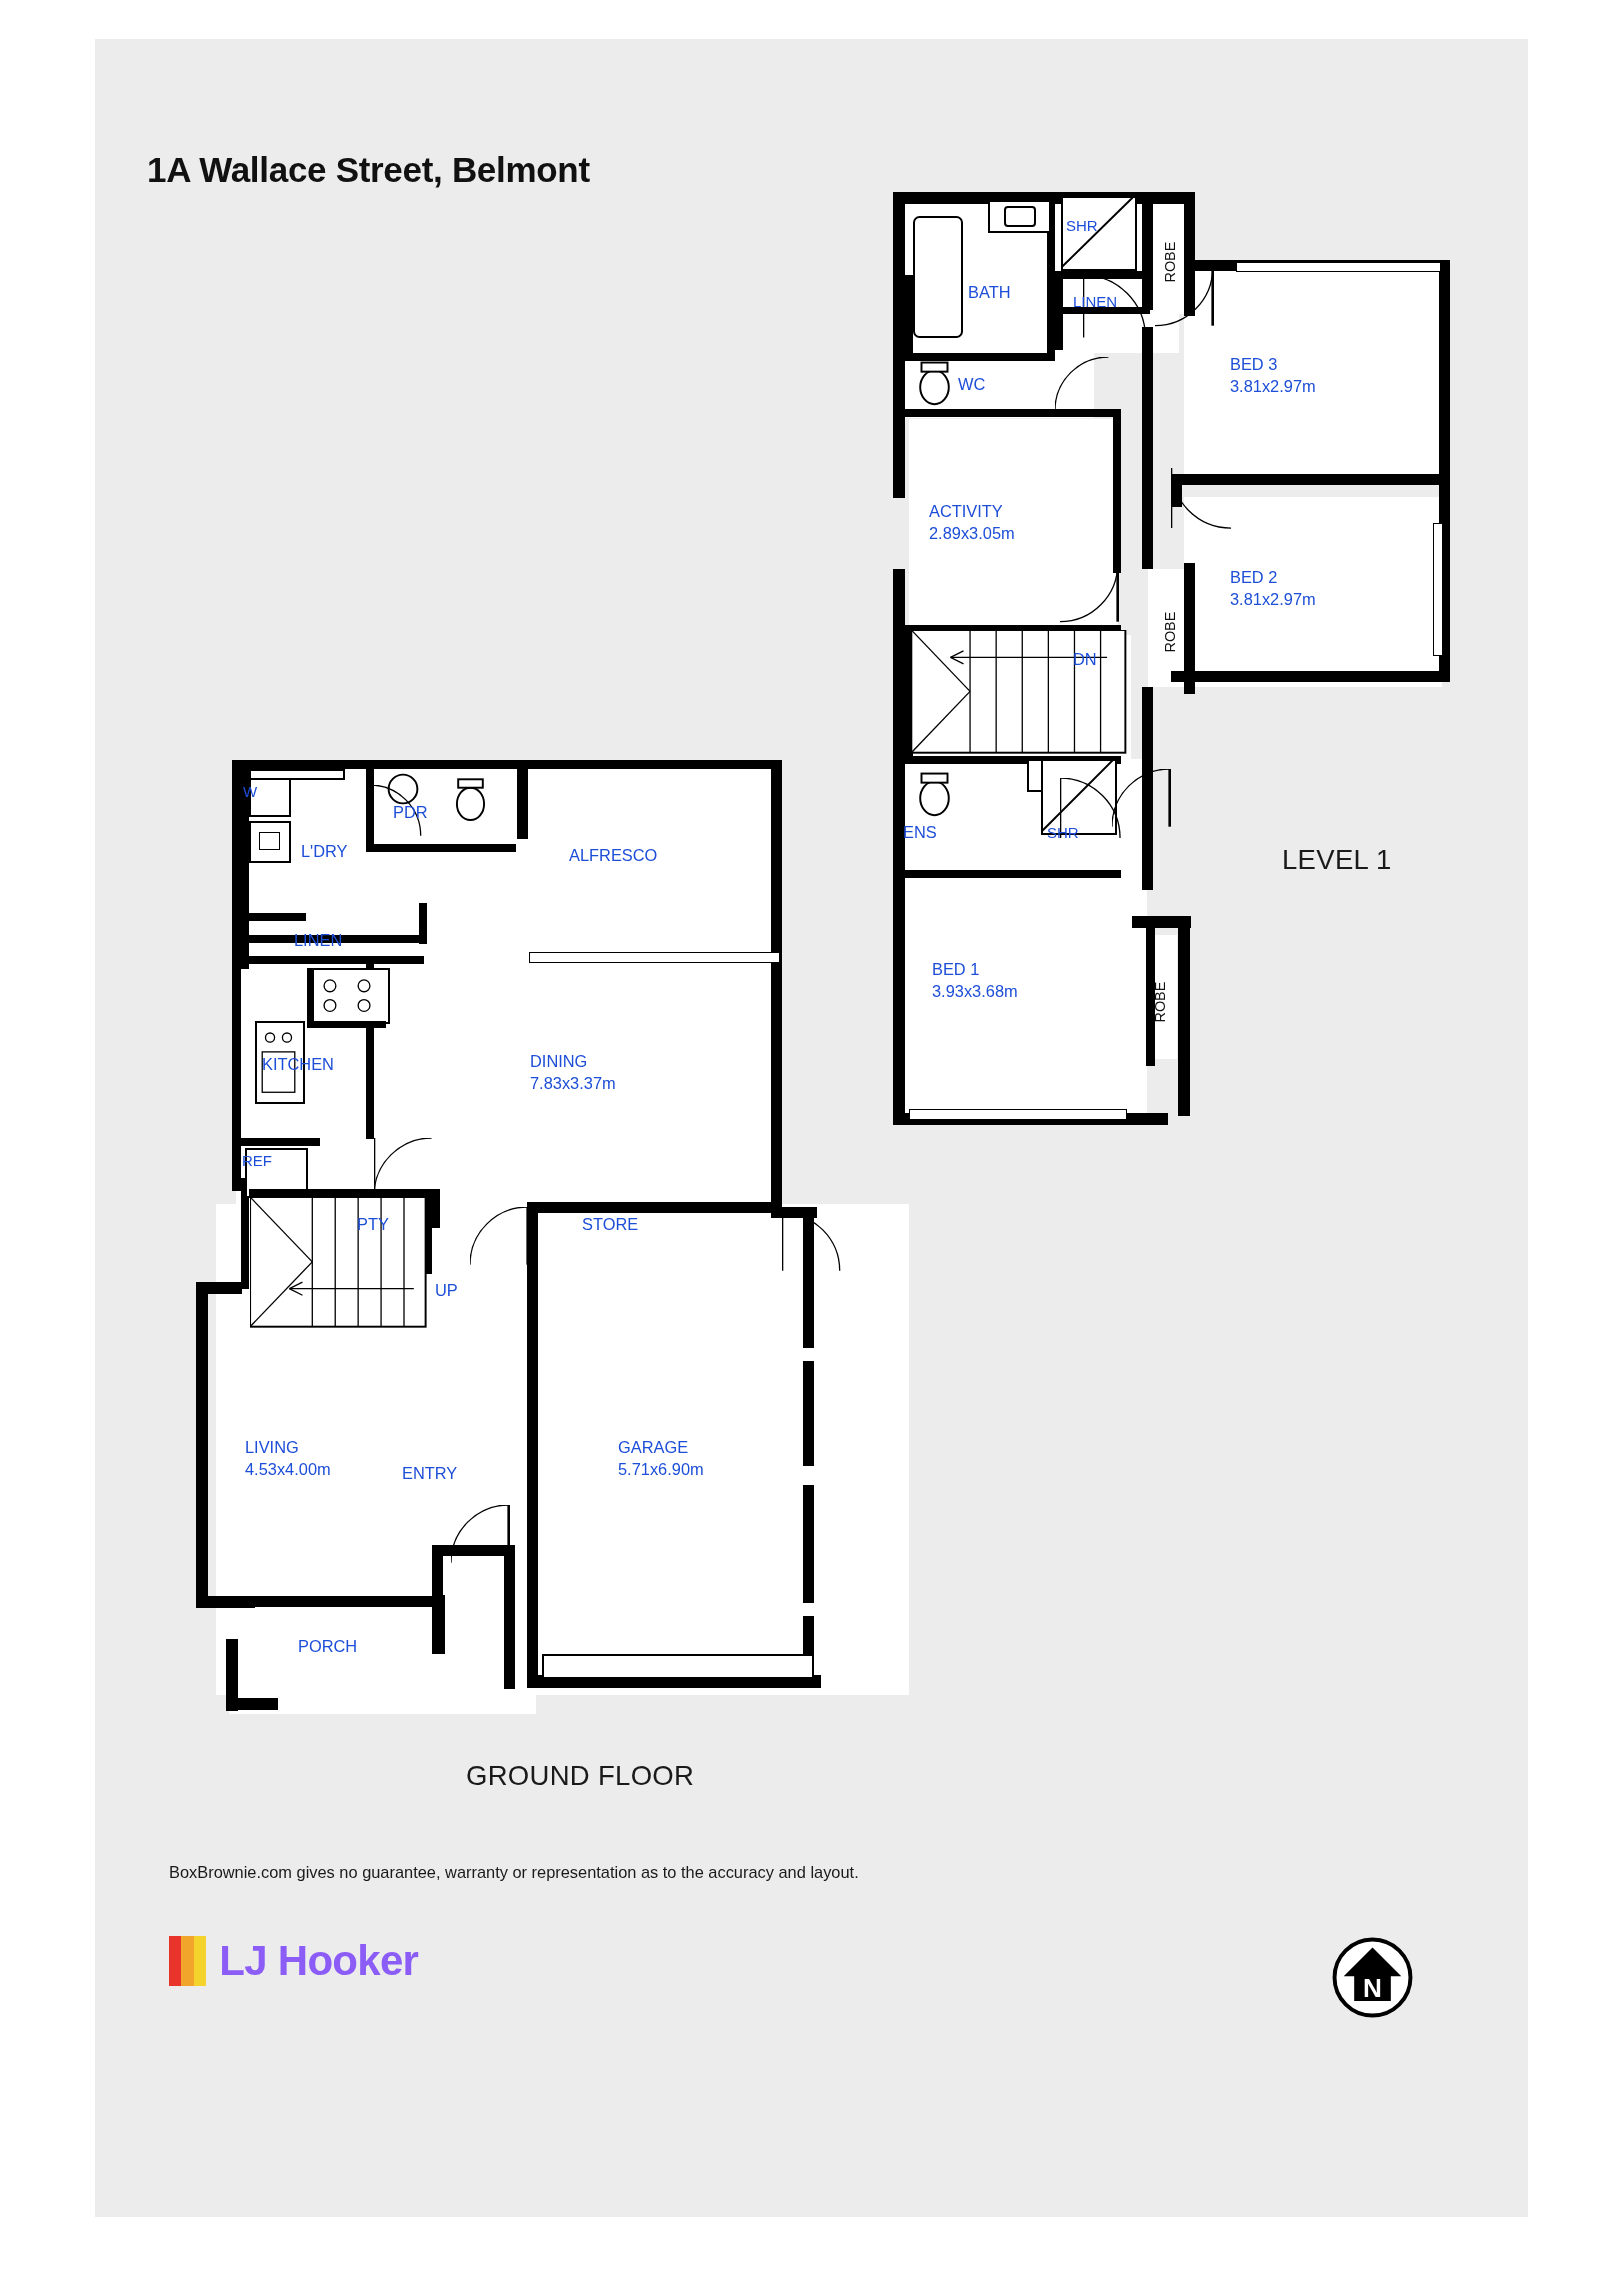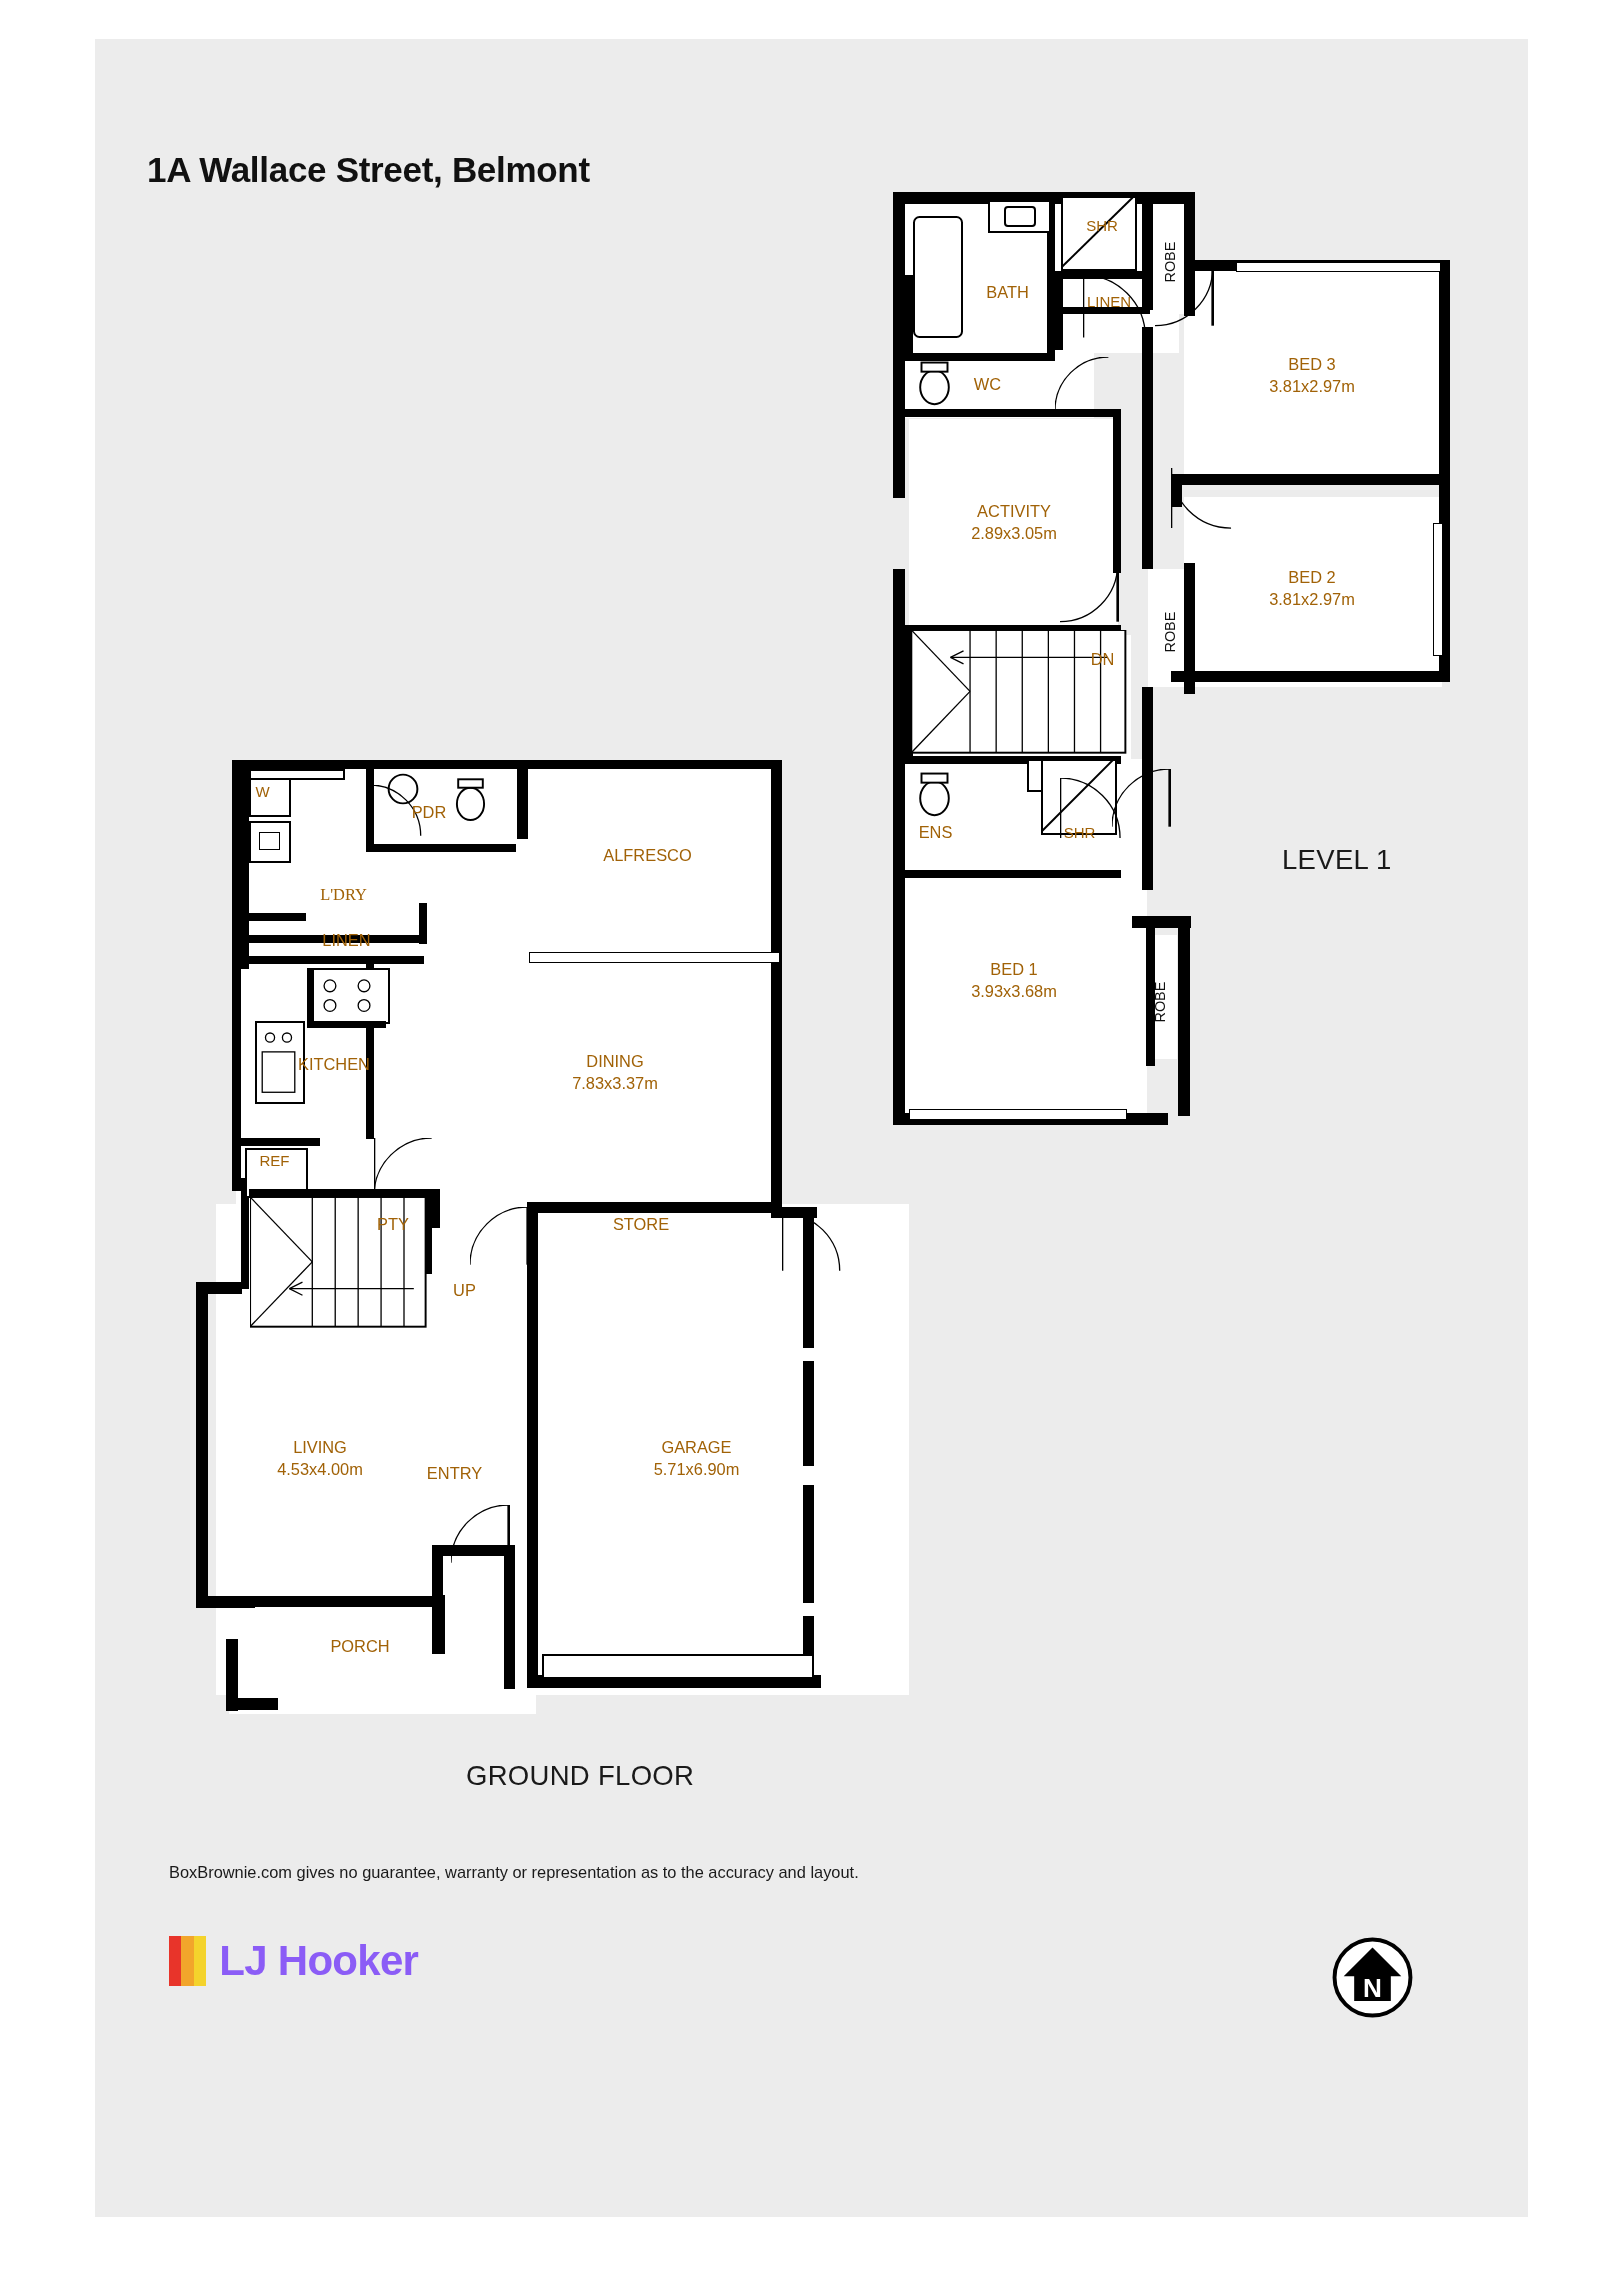--- a/index.html
+++ b/index.html
@@ -26,23 +26,23 @@
     color:#111;
   }
   .floorlabel{
     position:absolute;
     font-size:27.5px;
     color:#1a1a1a;
     letter-spacing:0.3px;
   }
   .room{
     position:absolute;
-    text-align:center;
+    text-align:left;
     font-size:16.4px;
-    color:#a16207;
+    color:#1d4ed8;
     line-height:1.35;
     white-space:nowrap;
   }
   .room .dim{display:block;font-size:16.4px;}
   .room.small{font-size:15px;}
   .wall{position:absolute;background:#000;}
   .room-area{position:absolute;background:#ffffff;}
   .glass{position:absolute;background:#ffffff;border:2px solid #000;}
   .fixture{position:absolute;border:2px solid #000;background:#fff;}
   .vlabel{
@@ -388,21 +388,21 @@
     <div class="wall" style="left:504px;top:1545px;width:10.5px;height:144px;"></div>
     <div class="wall" style="left:432px;top:1595px;width:13px;height:59px;"></div>
     <div class="wall" style="left:255px;top:1596px;width:190px;height:10.5px;"></div>
 
     <div class="room small" style="left:243px;top:782px;width:39px;">
       <span>W</span>
     </div>
     <div class="room" style="left:393px;top:801px;width:72px;">
       <span>PDR</span>
     </div>
-    <div class="room" style="left:301px;top:884px;width:85px;font-family:Liberation Serif, serif;">
+    <div class="room" style="left:301px;top:840px;width:85px;">
       <span>L'DRY</span>
     </div>
     <div class="room" style="left:294px;top:929px;width:105px;">
       <span>LINEN</span>
     </div>
     <div class="room" style="left:569px;top:844px;width:157px;">
       <span>ALFRESCO</span>
     </div>
     <div class="room" style="left:262px;top:1053px;width:144px;">
       <span>KITCHEN</span>

